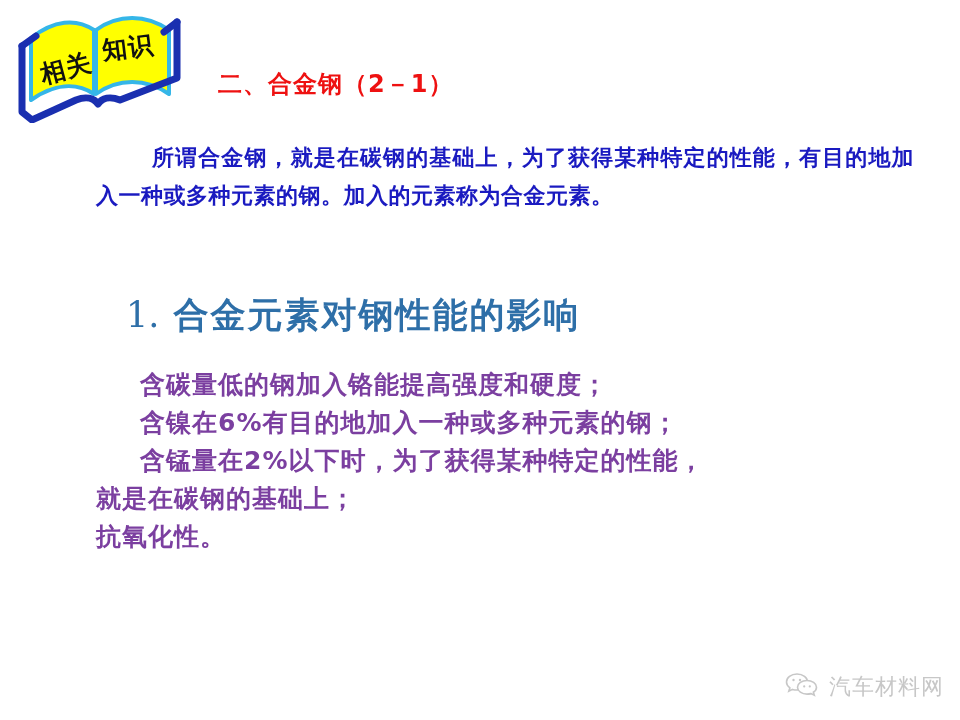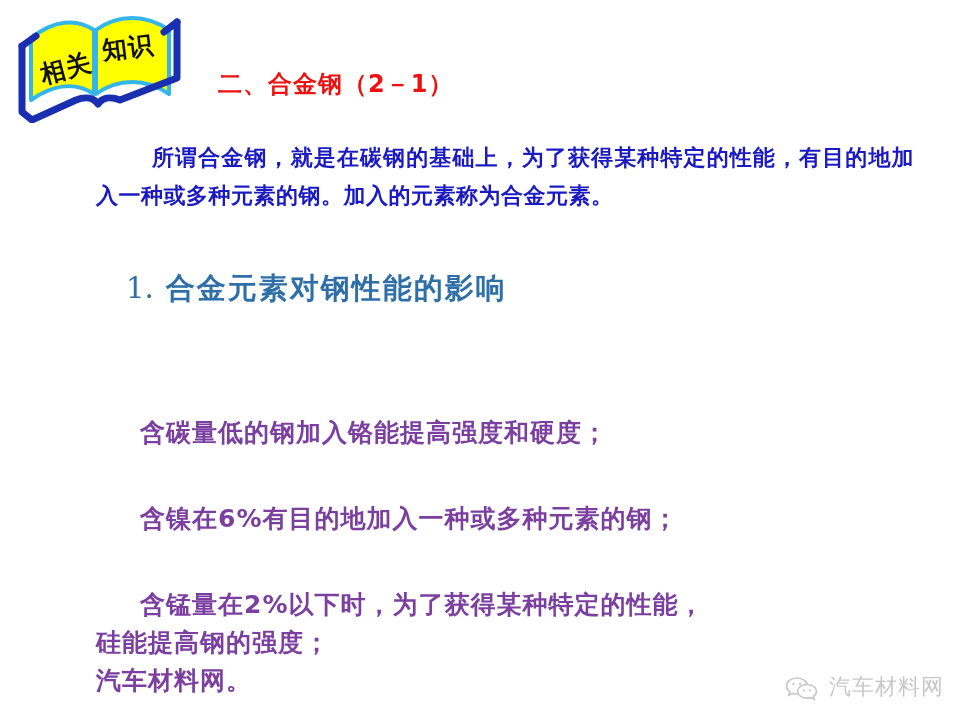--- a/index.html
+++ b/index.html
@@ -80,24 +80,24 @@
     color: #1a1ac0;
     text-align: justify;
     text-indent: 56px;
     letter-spacing: 0.5px;
   }
 
   
   .section-heading {
     position: absolute;
     left: 126px;
-    top: 269px;
+    top: 296px;
     font-family: "DejaVu Sans", "Liberation Sans", sans-serif;
     font-weight: 700;
-    font-size: 29px;
+    font-size: 35px;
     line-height: 38px;
     color: #2e6fa8;
     letter-spacing: 2px;
     white-space: nowrap;
   }
   .section-heading .num {
     font-family: "DejaVu Serif", "Liberation Serif", serif;
     font-weight: 400;
     letter-spacing: 0;
   }
@@ -113,30 +113,29 @@
     font-size: 25px;
     line-height: 38px;
     color: #7b3fa0;
     letter-spacing: 1px;
   }
   .effects .eff-line {
     white-space: nowrap;
   }
   .effects .indent {
     padding-left: 44px;
-    margin-top: 48px;
   }
 
   
   .watermark {
     position: absolute;
     right: 16px;
     bottom: 18px;
     display: flex;
-    align-items: flex-end;
+    align-items: flex-start;
     gap: 10px;
     opacity: 0.55;
   }
   .watermark .wm-icon svg {
     display: block;
   }
   .watermark .wm-text {
     font-family: "DejaVu Sans", "Liberation Sans", sans-serif;
     font-size: 22px;
     color: #9a9a9a;
@@ -169,22 +168,22 @@
 
   <div class="section-heading">
     <span class="num">1.</span>
     <span>合金元素对钢性能的影响</span>
   </div>
 
   <div class="effects">
     <div class="eff-line indent">含碳量低的钢加入铬能提高强度和硬度；</div>
     <div class="eff-line indent">含镍在6%有目的地加入一种或多种元素的钢；</div>
     <div class="eff-line indent">含锰量在2%以下时，为了获得某种特定的性能，</div>
-    <div class="eff-line">硅能提高钢的强度；</div>
-    <div class="eff-line">汽车材料网。</div>
+    <div class="eff-line">就是在碳钢的基础上；</div>
+    <div class="eff-line">抗氧化性。</div>
   </div>
 
   <div class="watermark">
     <span class="wm-icon">
       <svg width="34" height="26" viewBox="0 0 34 26" xmlns="http://www.w3.org/2000/svg">
         <path d="M12,2 C6,2 1.5,5.6 1.5,10 C1.5,12.3 2.8,14.4 4.9,15.8 L3.8,19.2 L7.6,17.4 C9,17.8 10.5,18 12,18 C18,18 22.5,14.4 22.5,10 C22.5,5.6 18,2 12,2 Z" fill="none" stroke="#9a9a9a" stroke-width="1.6"></path>
         <circle cx="8.5" cy="8" r="1.2" fill="#9a9a9a"></circle>
         <circle cx="15" cy="8" r="1.2" fill="#9a9a9a"></circle>
         <path d="M22,8.5 C27,8.5 31.5,11.4 31.5,15.2 C31.5,17.2 30.3,19 28.4,20.2 L29.3,23.2 L26,21.6 C24.8,21.9 23.4,22.1 22,22.1 C16.9,22.1 12.5,19.1 12.5,15.2 C12.5,11.4 16.9,8.5 22,8.5 Z" fill="#ffffff" stroke="#9a9a9a" stroke-width="1.6"></path>
         <circle cx="19.2" cy="14.4" r="1.1" fill="#9a9a9a"></circle>

